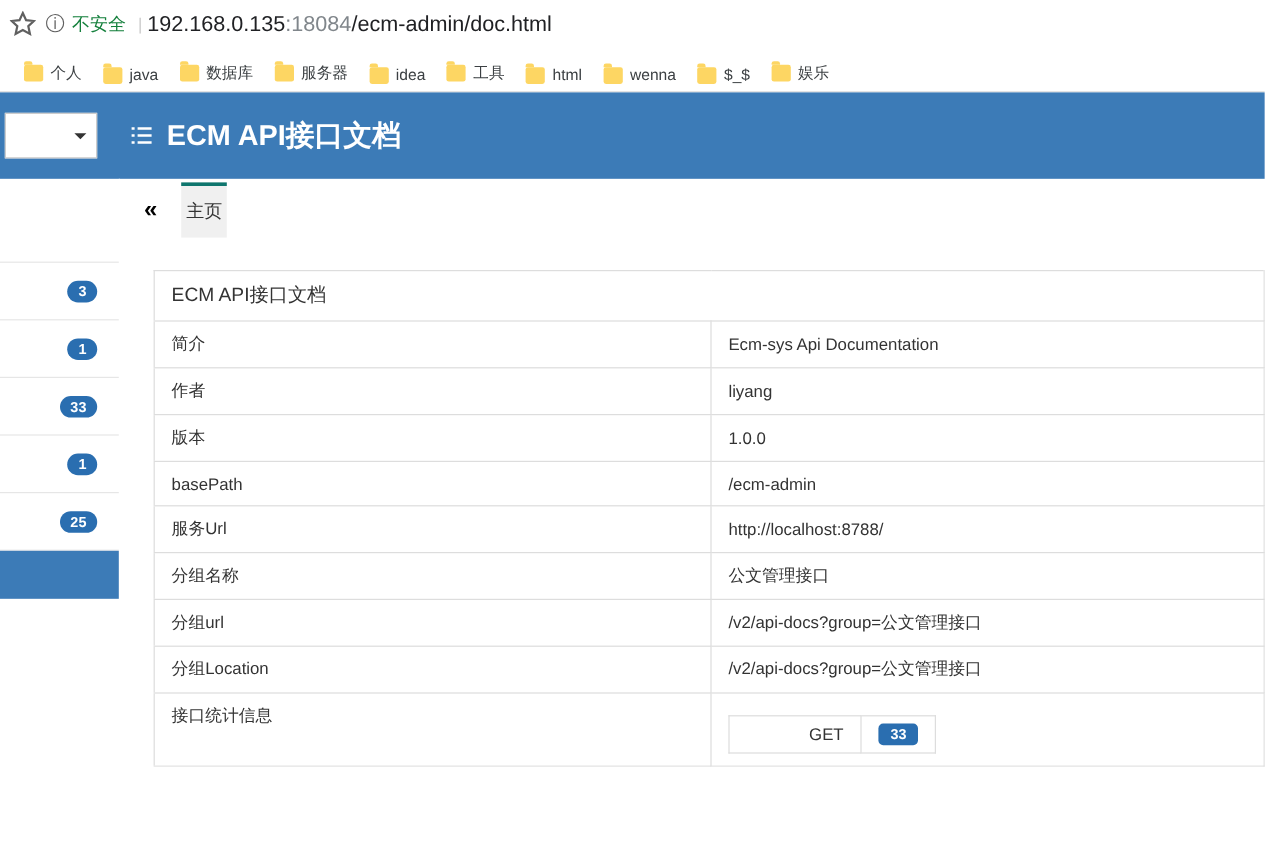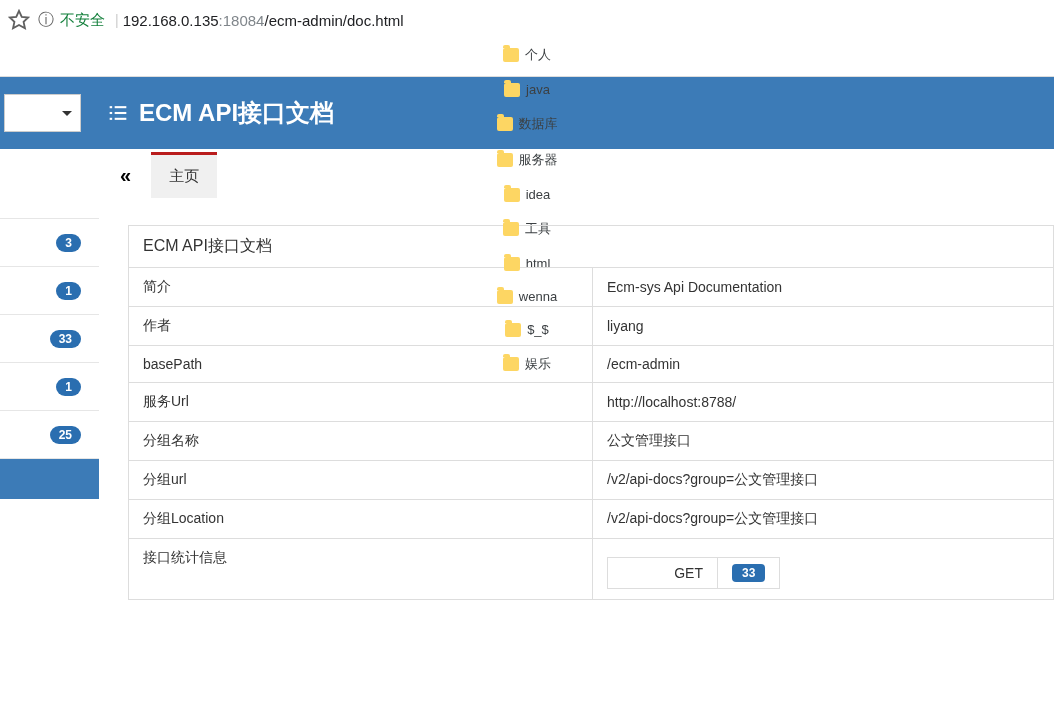--- a/index.html
+++ b/index.html
@@ -4,24 +4,24 @@
   <style>
     * { margin: 0; padding: 0; box-sizing: border-box; }
     body { font-family: "Microsoft YaHei", Arial, sans-serif; font-size: 14px; color: #333; background: #fff; overflow: hidden; }
     
     .browser-chrome { background: #fff; border-bottom: 1px solid #ddd; }
     .address-bar-row { display: flex; align-items: center; padding: 6px 0; height: 40px; }
     .star-icon { width: 22px; height: 22px; margin: 0 8px; color: #606060; }
     .info-icon { color: #606060; margin-right: 6px; font-size: 16px; }
     .not-secure { color: #15803d; margin-right: 6px; font-size: 15px; }
     .divider-pipe { color: #ccc; margin: 0 4px; }
-    .url-text { color: #202124; font-size: 15px; }
+    .url-text { color: #202124; font-size: 18px; }
     .url-faded { color: #80868b; }
     
-    .bookmarks-bar { display: flex; align-items: center; padding: 6px 20px; height: 36px; gap: 18px; flex-direction: column; }
+    .bookmarks-bar { display: flex; align-items: flex-end; padding: 6px 20px; height: 36px; gap: 18px; }
     .bookmark-item { display: flex; align-items: center; gap: 6px; cursor: pointer; font-size: 13px; color: #3c4043; }
     .folder-icon { width: 16px; height: 14px; background: #fdd663; border-radius: 2px; position: relative; }
     .folder-icon::before { content: ''; position: absolute; top: -3px; left: 0; width: 7px; height: 3px; background: #fdd663; border-radius: 2px 2px 0 0; }
     
     .app-header { background: #3c7bb7; color: #fff; display: flex; align-items: center; height: 72px; }
     .header-dropdown { width: 77px; height: 38px; background: #fff; margin-left: 4px; border: 1px solid #ccc; display: flex; align-items: center; justify-content: flex-end; padding-right: 8px; cursor: pointer; }
     .caret-down { width: 0; height: 0; border-left: 5px solid transparent; border-right: 5px solid transparent; border-top: 5px solid #333; }
     .header-title-wrap { display: flex; align-items: center; gap: 10px; margin-left: 26px; }
     .list-icon { width: 22px; height: 20px; position: relative; }
     .list-icon svg { width: 100%; height: 100%; }
@@ -30,21 +30,21 @@
     .content-row { display: flex; }
     .left-col { width: 100px; border-right: 1px solid #fff; }
     .sidebar-item { height: 48px; border-bottom: 1px solid #e6e6e6; display: flex; align-items: center; justify-content: flex-end; padding-right: 18px; cursor: pointer; }
     .sidebar-item.first { height: 70px; }
     .sidebar-item.active-blue { background: #3c7bb7; height: 40px; border-bottom: none; }
     .count-badge { background: #2a6eb0; color: #fff; border-radius: 10px; padding: 2px 9px; font-size: 12px; font-weight: bold; min-width: 22px; text-align: center; }
     
     .main-col { flex: 1; }
     .tabs-row { display: flex; align-items: center; height: 52px; padding-left: 14px; gap: 14px; }
     .tabs-collapse { font-size: 20px; cursor: pointer; padding: 4px 6px; color: #000; font-weight: bold; }
-    .tab-item { padding: 12px 18px; background: #f0f0f0; border-top: 3px solid #b91c1c; font-size: 15px; color: #333; cursor: pointer; }
+    .tab-item { padding: 12px 4px; background: #f0f0f0; border-top: 3px solid #0f766e; font-size: 15px; color: #333; cursor: pointer; }
     
     .doc-table-wrap { padding: 24px 0 0 28px; }
     .doc-table { width: 100%; border-collapse: collapse; border-top: 1px solid #ddd; border-left: 1px solid #ddd; }
     .doc-table td, .doc-table th { border-bottom: 1px solid #ddd; border-right: 1px solid #ddd; padding: 10px 14px; text-align: left; font-weight: normal; }
     .doc-title-cell { text-align: center; font-size: 16px; }
     .label-cell { width: 464px; }
     
     .stats-table { margin: 8px 0 0 0; border-collapse: collapse; }
     .stats-table td { padding: 6px 14px; border: 1px solid #ddd; font-size: 14px; text-align: right; }
     .stats-table td.first-col { width: 110px; }
@@ -163,20 +163,24 @@
             <tr>
               <td colspan="2" class="doc-title-cell">ECM API接口文档</td>
             </tr>
         <tr>
               <td class="label-cell">简介</td>
               <td>Ecm-sys Api Documentation</td>
             </tr>
         <tr>
               <td class="label-cell">作者</td>
               <td>liyang</td>
+            </tr>
+        <tr>
+              <td class="label-cell">版本</td>
+              <td>1.0.0</td>
             </tr>
         <tr>
               <td class="label-cell">basePath</td>
               <td>/ecm-admin</td>
             </tr>
         <tr>
               <td class="label-cell">服务Url</td>
               <td>http://localhost:8788/</td>
             </tr>
         <tr>

